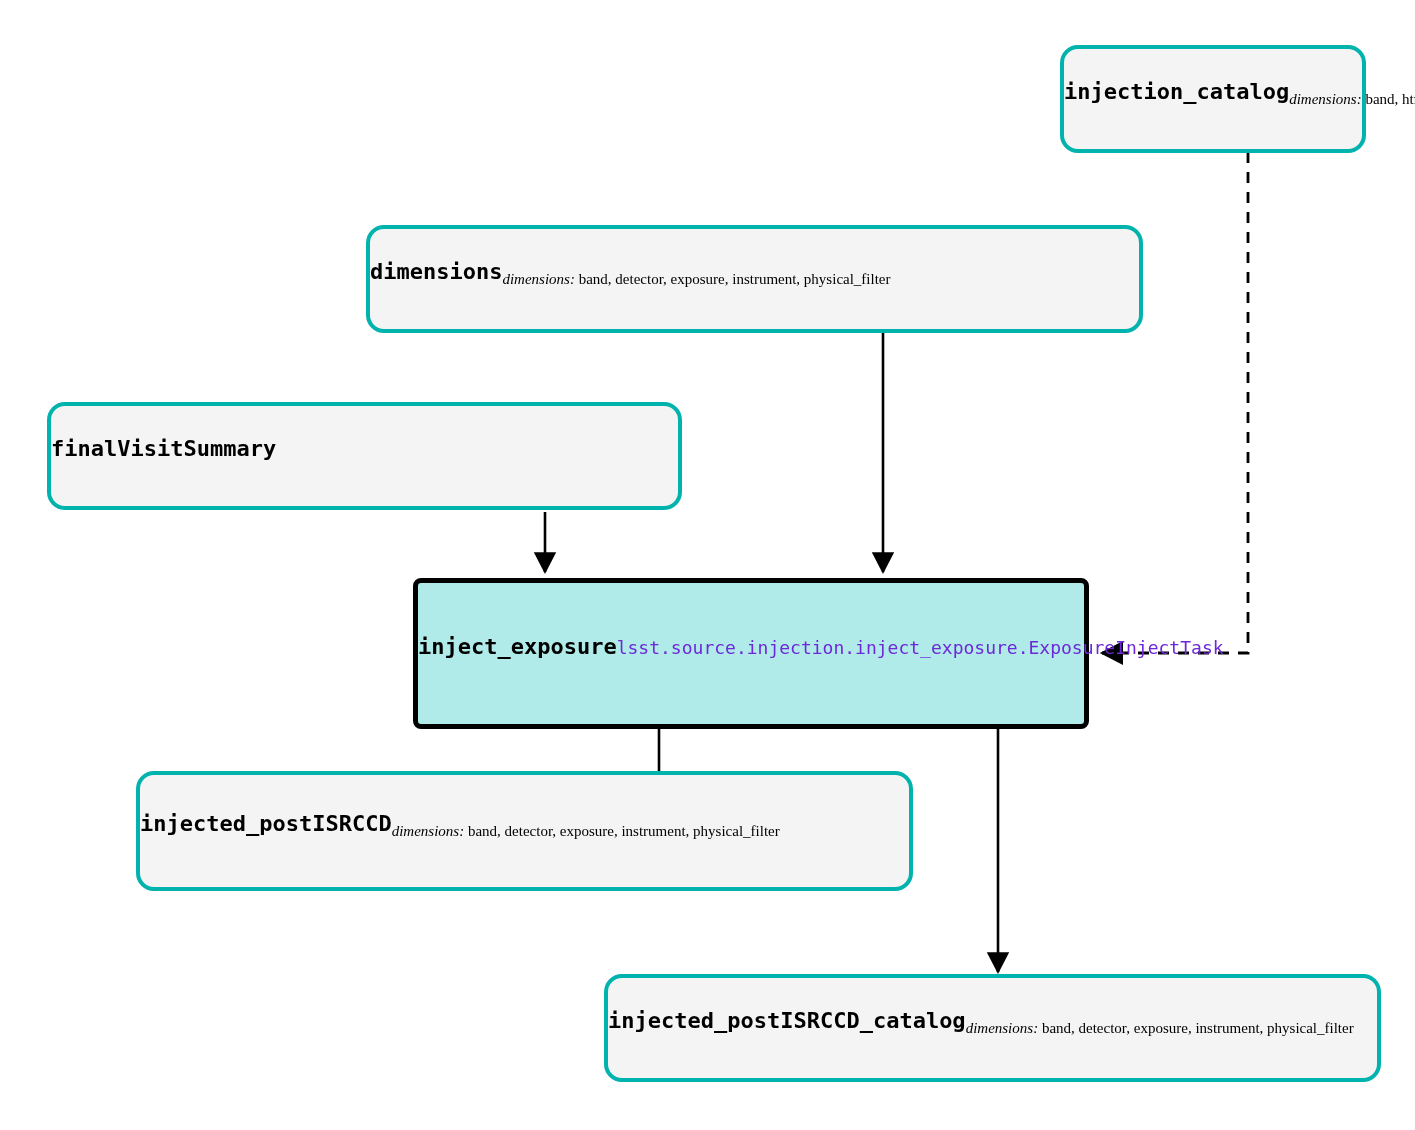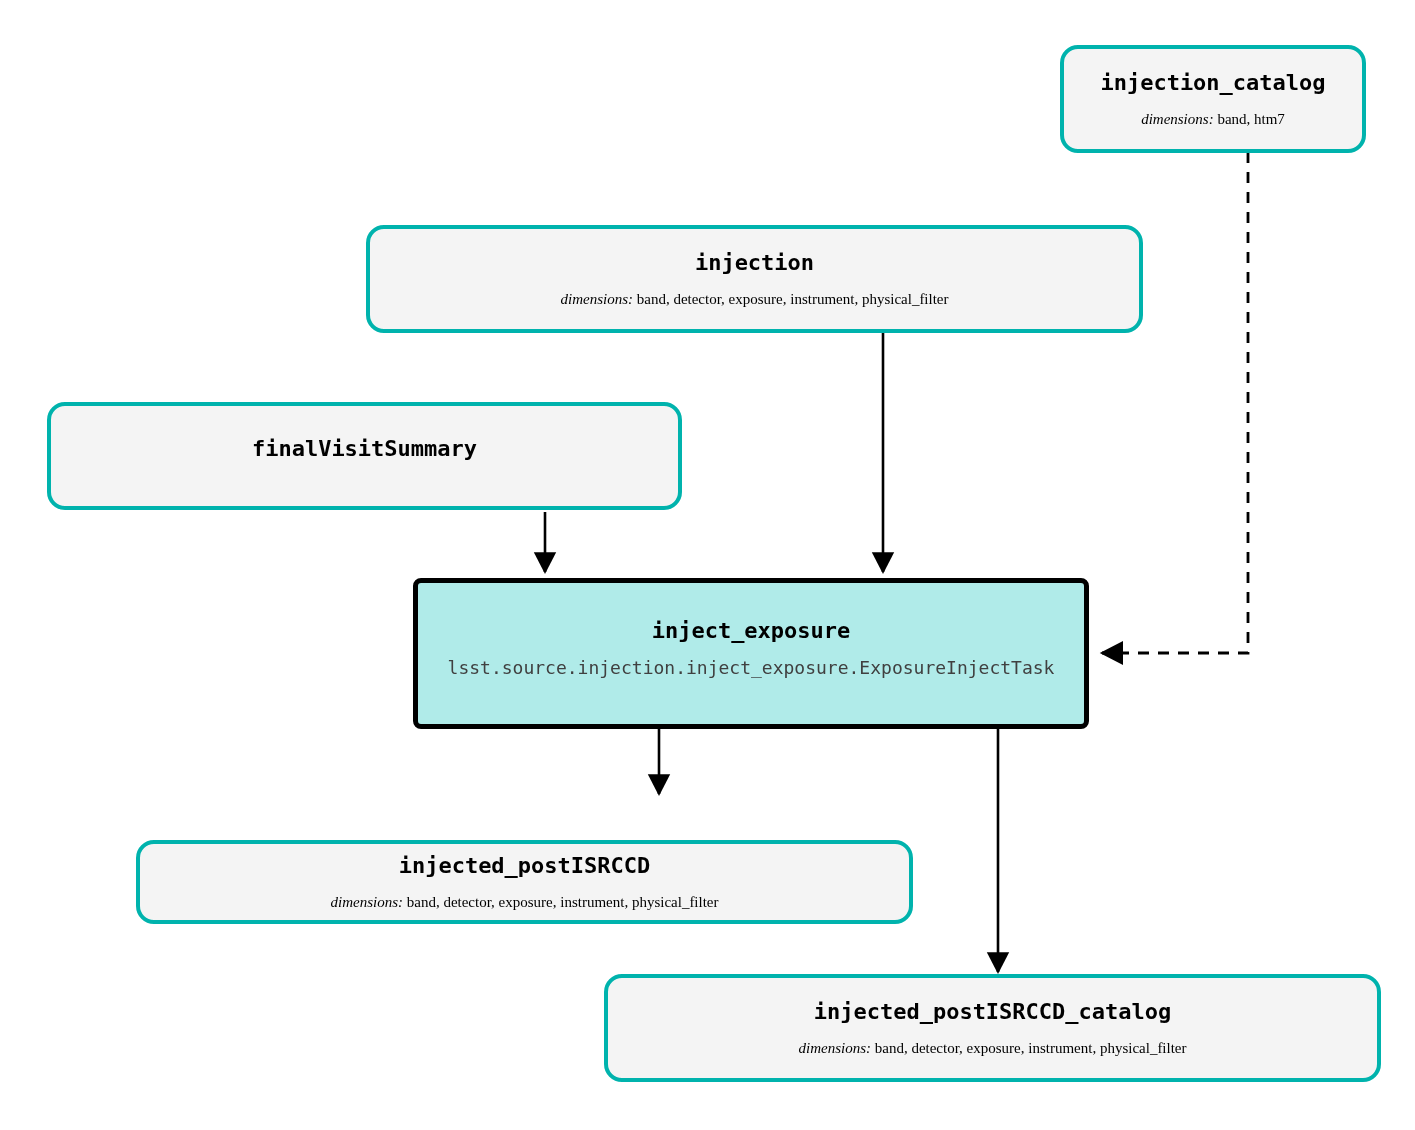--- a/index.html
+++ b/index.html
@@ -14,23 +14,22 @@
     position: relative;
     width: 1415px;
     height: 1130px;
     background: #ffffff;
     overflow: hidden;
   }
   .node {
     position: absolute;
     box-sizing: border-box;
     display: flex;
-    flex-direction: column;
+    flex-direction: row;
     align-items: center;
-    justify-content: center;
   }
   .node.dataset {
     background: #f4f4f4;
     border: 4px solid #00b3ad;
     border-radius: 18px;
   }
   .node.task {
     background: #b0ebe9;
     border: 5px solid #000000;
     border-radius: 8px;
@@ -40,21 +39,21 @@
     font-weight: bold;
     color: #000000;
     letter-spacing: 0px;
     white-space: nowrap;
   }
   .dataset .node-title { font-size: 22px; }
   .task .node-title { font-size: 22px; }
   .node-sub {
     font-family: "DejaVu Sans Mono", monospace;
     font-size: 18px;
-    color: #404040;
+    color: #6d28d9;
     white-space: nowrap;
   }
   .node-dims {
     font-family: Liberation Serif, serif;
     font-size: 15px;
     color: #000000;
     white-space: nowrap;
   }
   .node-dims .kw {
     font-style: italic;
@@ -99,37 +98,37 @@
 
   <div class="node dataset" style="left:1060px; top:45px; width:306px; height:108px;">
     <div class="node-title">injection_catalog</div>
     <div class="node-dims">
       <span class="kw">dimensions:</span>
       <span>band, htm7</span>
     </div>
   </div>
 
   <div class="node dataset" style="left:366px; top:225px; width:777px; height:108px;">
-    <div class="node-title">injection</div>
+    <div class="node-title">dimensions</div>
     <div class="node-dims">
       <span class="kw">dimensions:</span>
       <span>band, detector, exposure, instrument, physical_filter</span>
     </div>
   </div>
 
   <div class="node dataset" style="left:47px; top:402px; width:635px; height:108px;">
     <div class="node-title">finalVisitSummary</div>
   </div>
 
   <div class="node task" style="left:413px; top:578px; width:676px; height:151px;">
     <div class="node-title">inject_exposure</div>
     <div class="node-sub">lsst.source.injection.inject_exposure.ExposureInjectTask</div>
   </div>
 
-  <div class="node dataset" style="left:136px; top:840px; width:777px; height:84px;">
+  <div class="node dataset" style="left:136px; top:771px; width:777px; height:120px;">
     <div class="node-title">injected_postISRCCD</div>
     <div class="node-dims">
       <span class="kw">dimensions:</span>
       <span>band, detector, exposure, instrument, physical_filter</span>
     </div>
   </div>
 
   <div class="node dataset" style="left:604px; top:974px; width:777px; height:108px;">
     <div class="node-title">injected_postISRCCD_catalog</div>
     <div class="node-dims">

